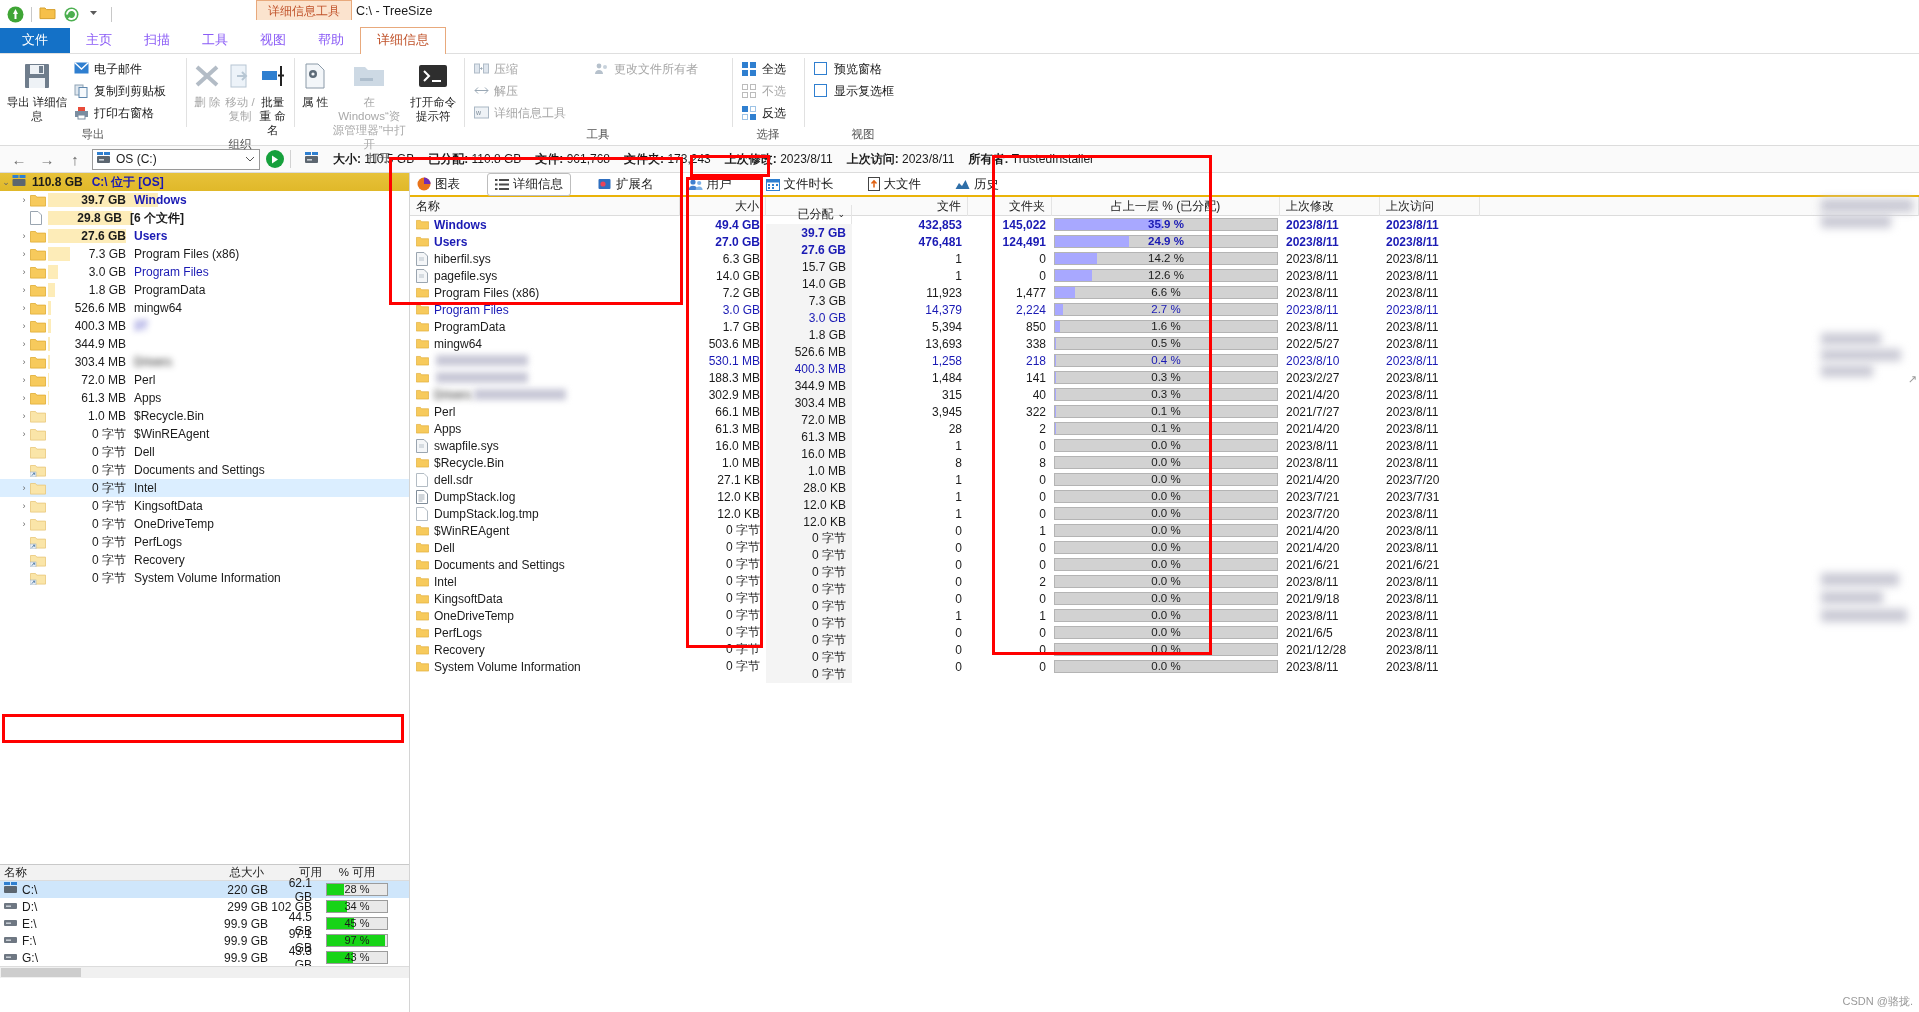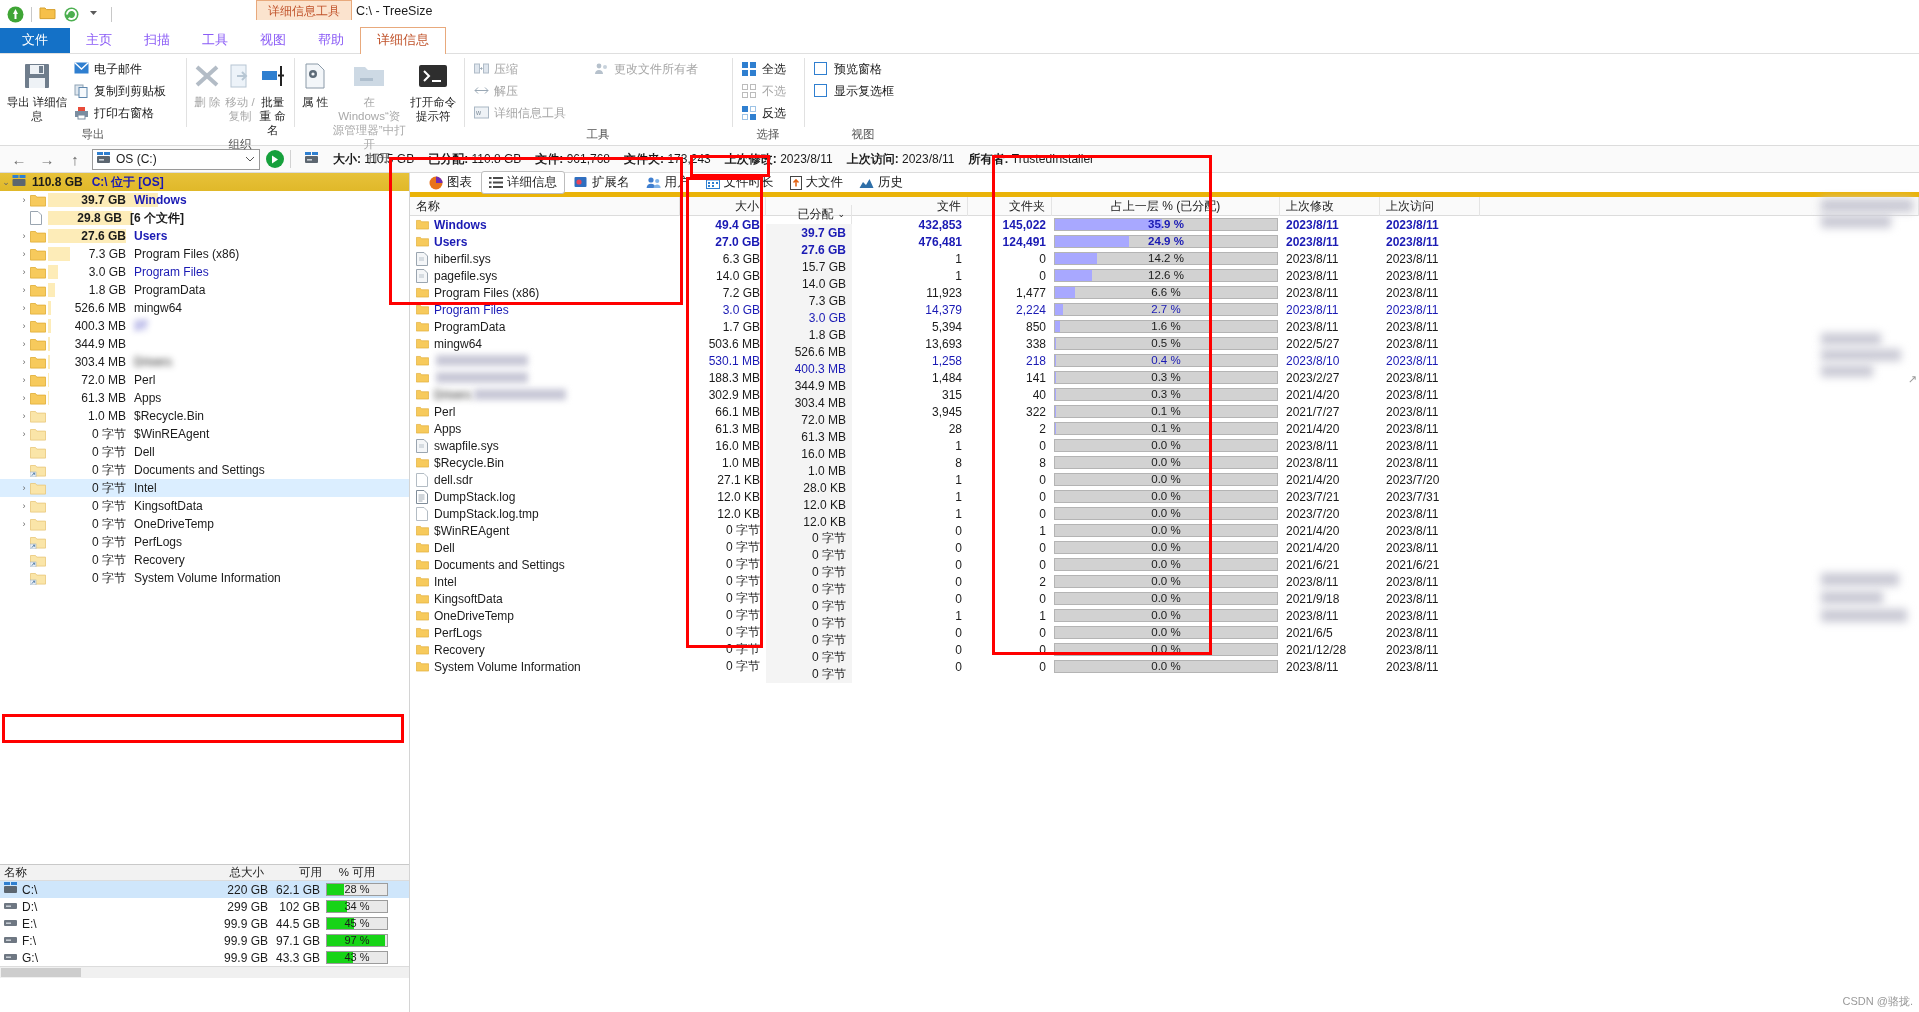--- a/index.html
+++ b/index.html
@@ -79,29 +79,29 @@
   .blur { filter:blur(3.2px); }
   
   .drivelist { height:148px; border-top:1px solid #c9c9c9; background:#fff; }
   .dl-head { height:16px; display:flex; font-size:11.5px; background:#f2f2f2; border-bottom:1px solid #dcdcdc; align-items:center; }
   .dl-head div { padding:0 4px; }
   .drow { height:17px; display:flex; align-items:center; font-size:12px; }
   .drow.sel { background:#cfe6fb; }
   .dicon { width:22px; text-align:center; }
   .dname { width:180px; }
   .dtot { width:66px; text-align:right; }
-  .dfree { width:58px; text-align:right; padding-right:6px;}
+  .dfree { width:58px; text-align:right; padding-right:14px;}
   .dpct { width:62px; height:13px; border:1px solid #9c9c9c; background:#e9e9e9; position:relative; }
   .dpct .fill { position:absolute; left:0; top:0; bottom:0; background:#17d417; }
   .dpct .lab { position:absolute; width:100%; text-align:center; font-size:11px; line-height:11px; top:0; }
   .hscroll { height:12px; background:#f0f0f0; border-top:1px solid #dcdcdc; position:relative; }
   .hscroll .thumb { position:absolute; left:1px; top:1px; height:9px; width:80px; background:#cdcdcd; }
   
   .rightpane { flex:1; display:flex; flex-direction:column; background:#fff; position:relative; }
-  .viewtabs { height:24px; display:flex; align-items:center; gap:2px; padding-left:12px; border-bottom:5px solid #eab308; }
+  .viewtabs { height:24px; display:flex; align-items:center; gap:20px; border-bottom:2px solid #eab308; }
   .vtab { display:flex; align-items:center; gap:4px; font-size:12.5px; padding:2px 7px; }
   .vtab.active { border:1px solid #bdbdbd; border-radius:3px; background:#fff; }
   .vtab .t { color:#1b1b1b; }
   .grid { flex:1; overflow:hidden; }
   .ghead { height:19px; display:flex; font-size:12px; background:#fafafa; border-bottom:1px solid #dcdcdc; align-items:center; }
   .ghead > div { height:19px; display:flex; align-items:center; border-right:1px solid #e4e4e4; padding:0 6px; }
   .c-name { width:270px; }
   .c-size { width:86px; justify-content:flex-end; }
   .c-alloc { width:86px; justify-content:flex-end;margin-top:16px; }
   .c-files { width:116px; justify-content:flex-end; }

